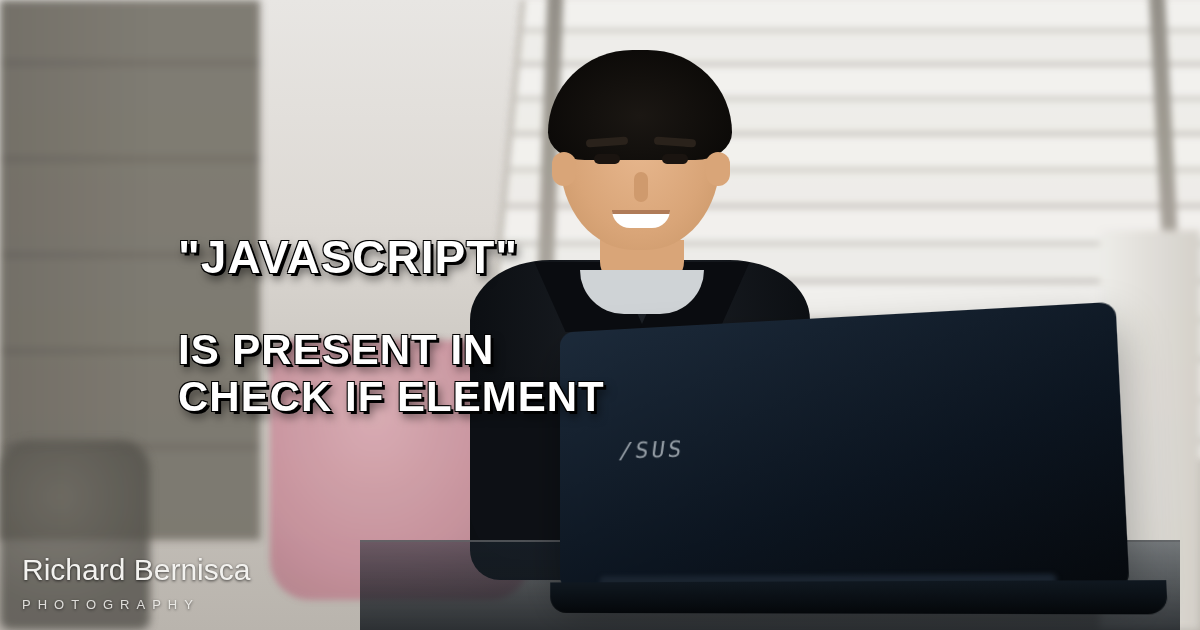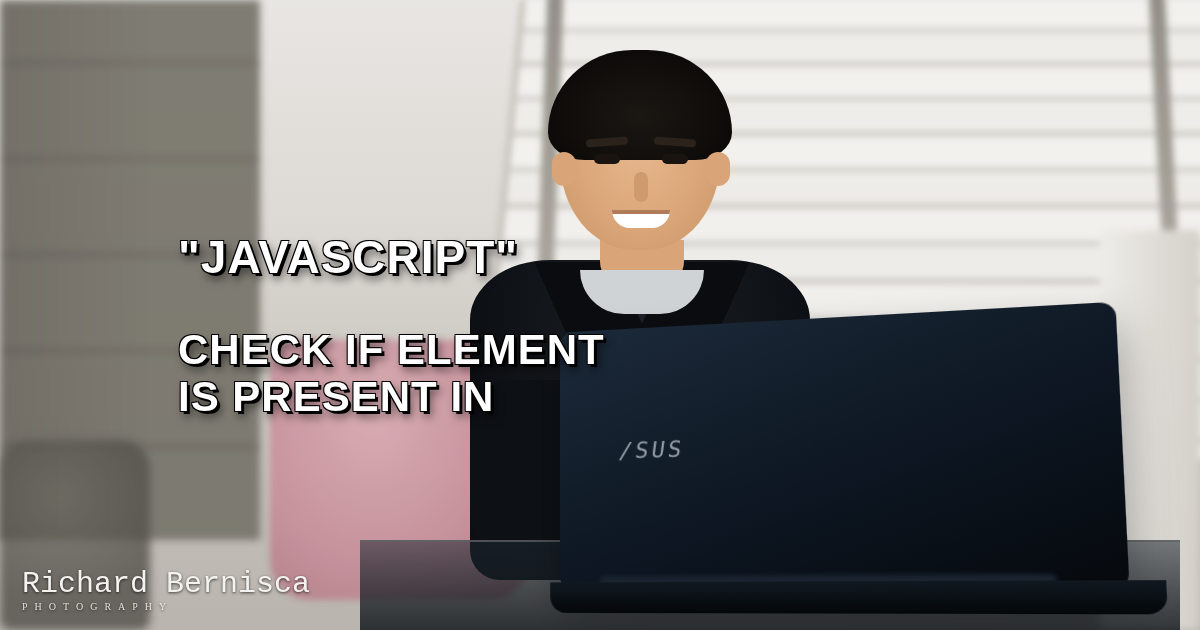--- a/index.html
+++ b/index.html
@@ -141,26 +141,26 @@
   }
   .overlay .line.small { font-size: 42px; }
   .overlay .gap { height: 42px; }
 
   
   .watermark {
     position: absolute; left: 22px; bottom: 18px; color: #f3f2ef;
     text-shadow: 0 1px 3px rgba(0,0,0,.7);
   }
   .watermark .sig {
-    font-family: Liberation Mono, monospace;
+    font-family: Liberation Sans, sans-serif;
     font-size: 30px; line-height: 1; margin-top: 44px;
   }
   .watermark .sub {
-    font-size: 10px; letter-spacing: 7px; opacity: .85; margin-top: 2px;
-    font-family: Liberation Serif, serif;
+    font-size: 13px; letter-spacing: 7px; opacity: .85; margin-top: 12px;
+    font-family: Liberation Sans, sans-serif;
   }
 </style>
 </head>
 <body>
 
 <div class="scene">
 
   <div class="backdrop">
     <div class="stairs"></div>
     <div class="rail-left"></div>
@@ -199,22 +199,22 @@
     <div class="lid">
       <div class="logo">/SUS</div>
     </div>
     <div class="kb-glow"></div>
     <div class="base"></div>
   </div>
 
   <div class="overlay">
     <span class="line">"JAVASCRIPT"</span>
     <div class="gap"></div>
+    <span class="line small">IS PRESENT IN</span>
     <span class="line small">CHECK IF ELEMENT</span>
-    <span class="line small">IS PRESENT IN</span>
   </div>
 
   <div class="watermark">
     <div class="sig">Richard Bernisca</div>
     <div class="sub">PHOTOGRAPHY</div>
   </div>
 
 </div>
 
 </body></html>

